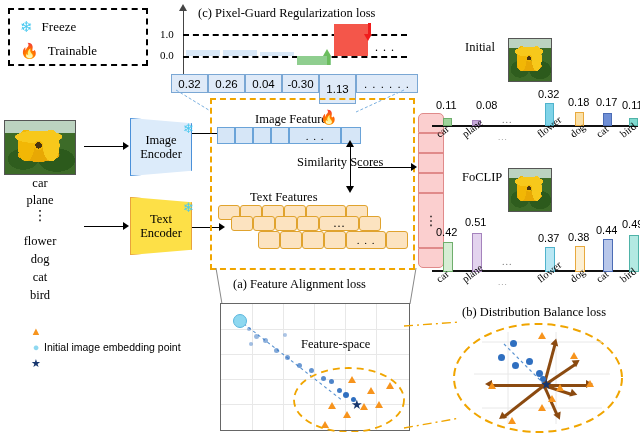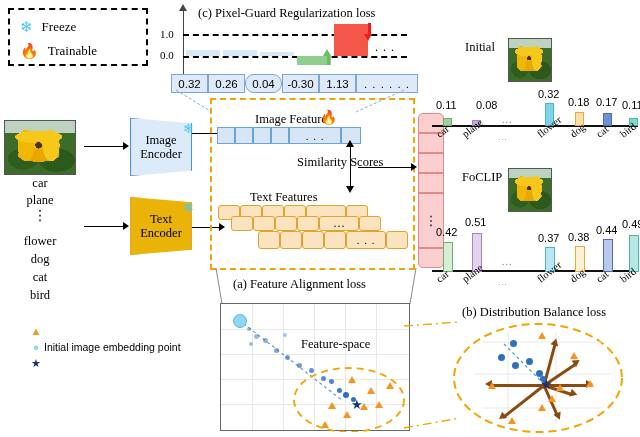--- a/index.html
+++ b/index.html
@@ -29,21 +29,21 @@
       radial-gradient(ellipse 26% 22% at 74% 74%, #2c5a1c 0 99%, transparent 100%),
       linear-gradient(#bcd3c0 0 22%, #3d6b28 22% 100%);
       border:1px solid #555;box-sizing:border-box;}
 
   
   .enc{display:flex;align-items:center;justify-content:center;text-align:center;
        font-size:12.5px;line-height:1.15;box-sizing:border-box;}
   #image-encoder{left:130px;top:118px;width:62px;height:58px;background:#dcebfa;
      border:1.6px solid #4a90d9;
      clip-path:polygon(0% 0%,100% 9%,100% 91%,0% 100%);}
-  #text-encoder{left:130px;top:197px;width:62px;height:58px;background:#eab308;
+  #text-encoder{left:130px;top:197px;width:62px;height:58px;background:#fde047;
      border:1.6px solid #e8a33d;
      clip-path:polygon(0% 0%,100% 9%,100% 91%,0% 100%);}
 
   
   .arrowline{height:0;border-top:1.6px solid #000;}
   .arrowhead{width:0;height:0;border-left:6px solid #000;
      border-top:4px solid transparent;border-bottom:4px solid transparent;}
 
   
   .cls{font-size:12.5px;text-align:center;width:76px;left:2px;}
@@ -171,23 +171,23 @@
   <div class="abs" style="left:167px;top:50px;width:0;height:11px;border-left:3px solid #6bbd5e;"></div>
   <div class="abs" style="left:163px;top:45px;width:0;height:0;border-bottom:7px solid #6bbd5e;border-left:4px solid transparent;border-right:4px solid transparent;"></div>
   <div class="abs" style="left:208px;top:19px;width:0;height:12px;border-left:3px solid #f01c1c;"></div>
   <div class="abs" style="left:204px;top:30px;width:0;height:0;border-top:7px solid #f01c1c;border-left:4px solid transparent;border-right:4px solid transparent;"></div>
 
   <span class="abs" style="left:215px;top:36px;font-size:12px;letter-spacing:1px;">. . .</span>
 
   <div class="abs" style="left:11px;top:70px;display:flex;">
     <div class="valcell" style="width:37px;height:19px;">0.32</div>
     <div class="valcell" style="width:37px;height:19px;">0.26</div>
-    <div class="valcell" style="width:37px;height:19px;border-radius:9px;">0.04</div>
+    <div class="valcell" style="width:37px;height:19px;">0.04</div>
     <div class="valcell" style="width:37px;height:19px;">-0.30</div>
-    <div class="valcell" style="width:37px;height:19px;">1.13</div>
+    <div class="valcell" style="width:37px;height:30px;">1.13</div>
     <div class="valcell" style="width:62px;height:19px;letter-spacing:1px;">. . . . . .</div>
   </div>
 </div>
 
 <svg class="abs" style="left:160px;top:88px;width:260px;height:26px;">
   <line x1="16" y1="2" x2="52" y2="24" stroke="#7ab0e0" stroke-width="1" stroke-dasharray="3,2"></line>
   <line x1="244" y1="2" x2="196" y2="24" stroke="#7ab0e0" stroke-width="1" stroke-dasharray="3,2"></line>
 </svg>
 
 <div class="abs" id="align-frame"></div>

